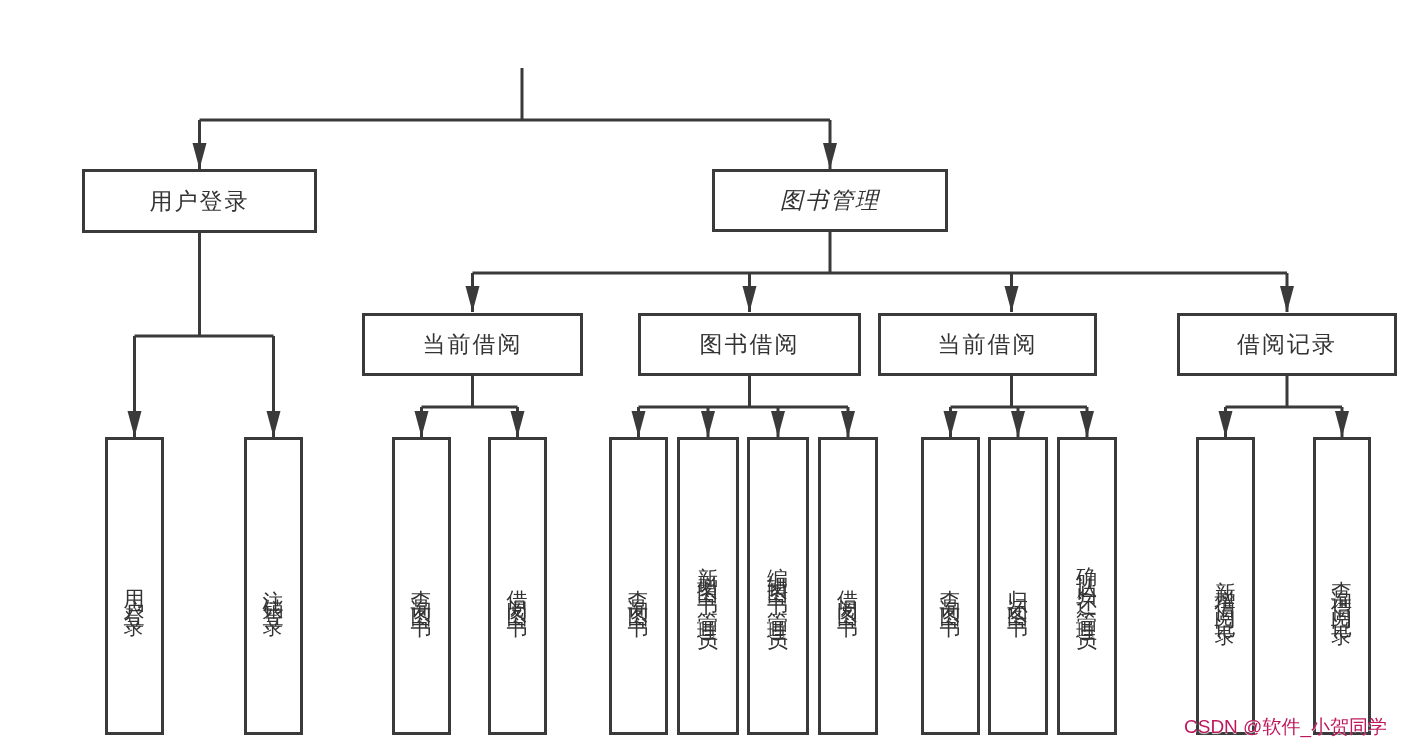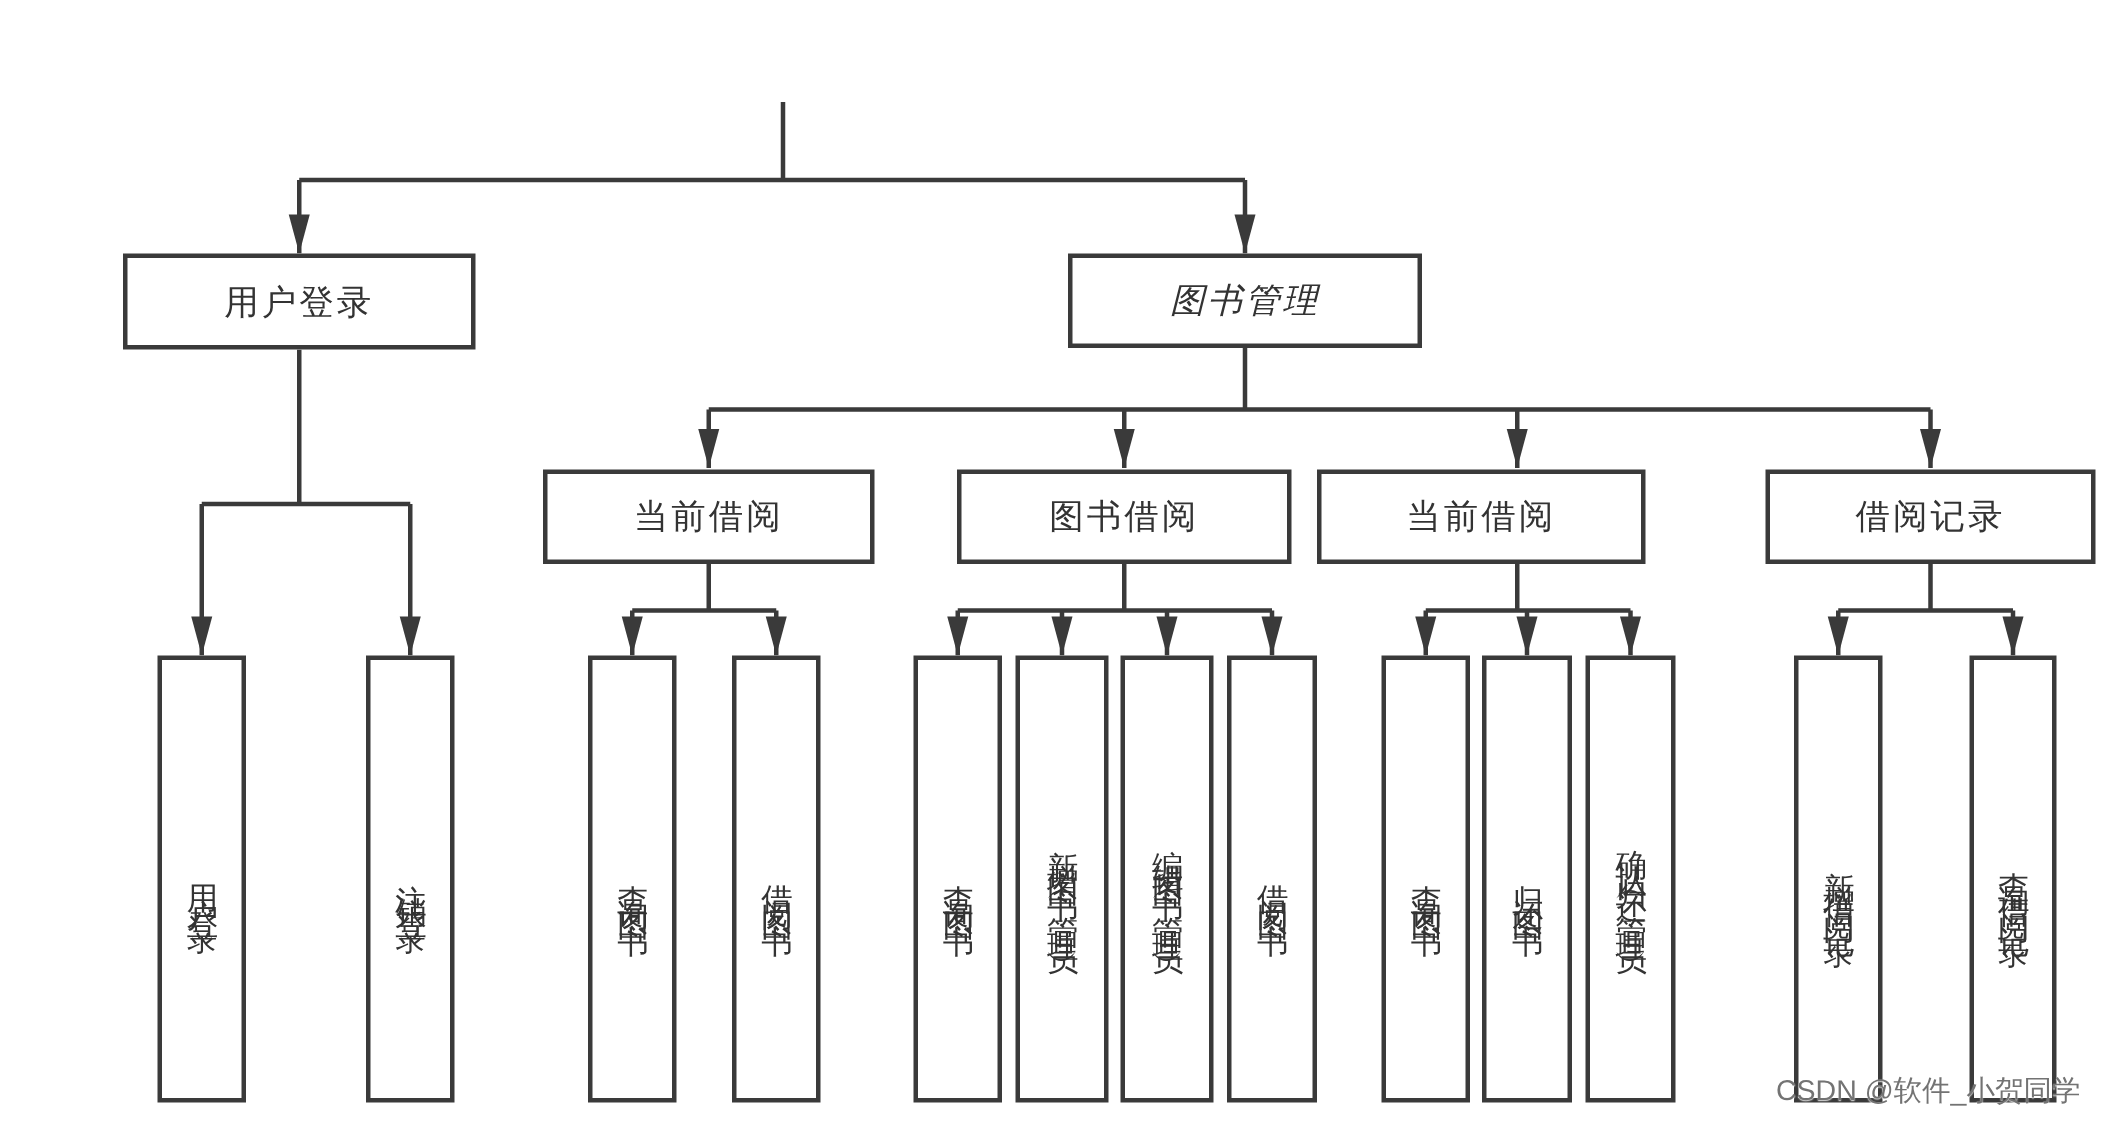--- a/index.html
+++ b/index.html
@@ -40,21 +40,21 @@
     font-size: 21px;
     letter-spacing: 9px;
     line-height: 1;
     padding-top: 9px; 
   }
   .watermark {
     position: absolute;
     left: 1184px;
     top: 714px;
     font-size: 19px;
-    color: #737373;
+    color: #be185d;
     text-shadow: 0 1px 1px rgba(255,255,255,0.9);
     white-space: nowrap;
     z-index: 5;
   }
   .connectors path {
     stroke: #3a3a3a;
     stroke-width: 3;
     fill: none;
   }
   .connectors polygon {

